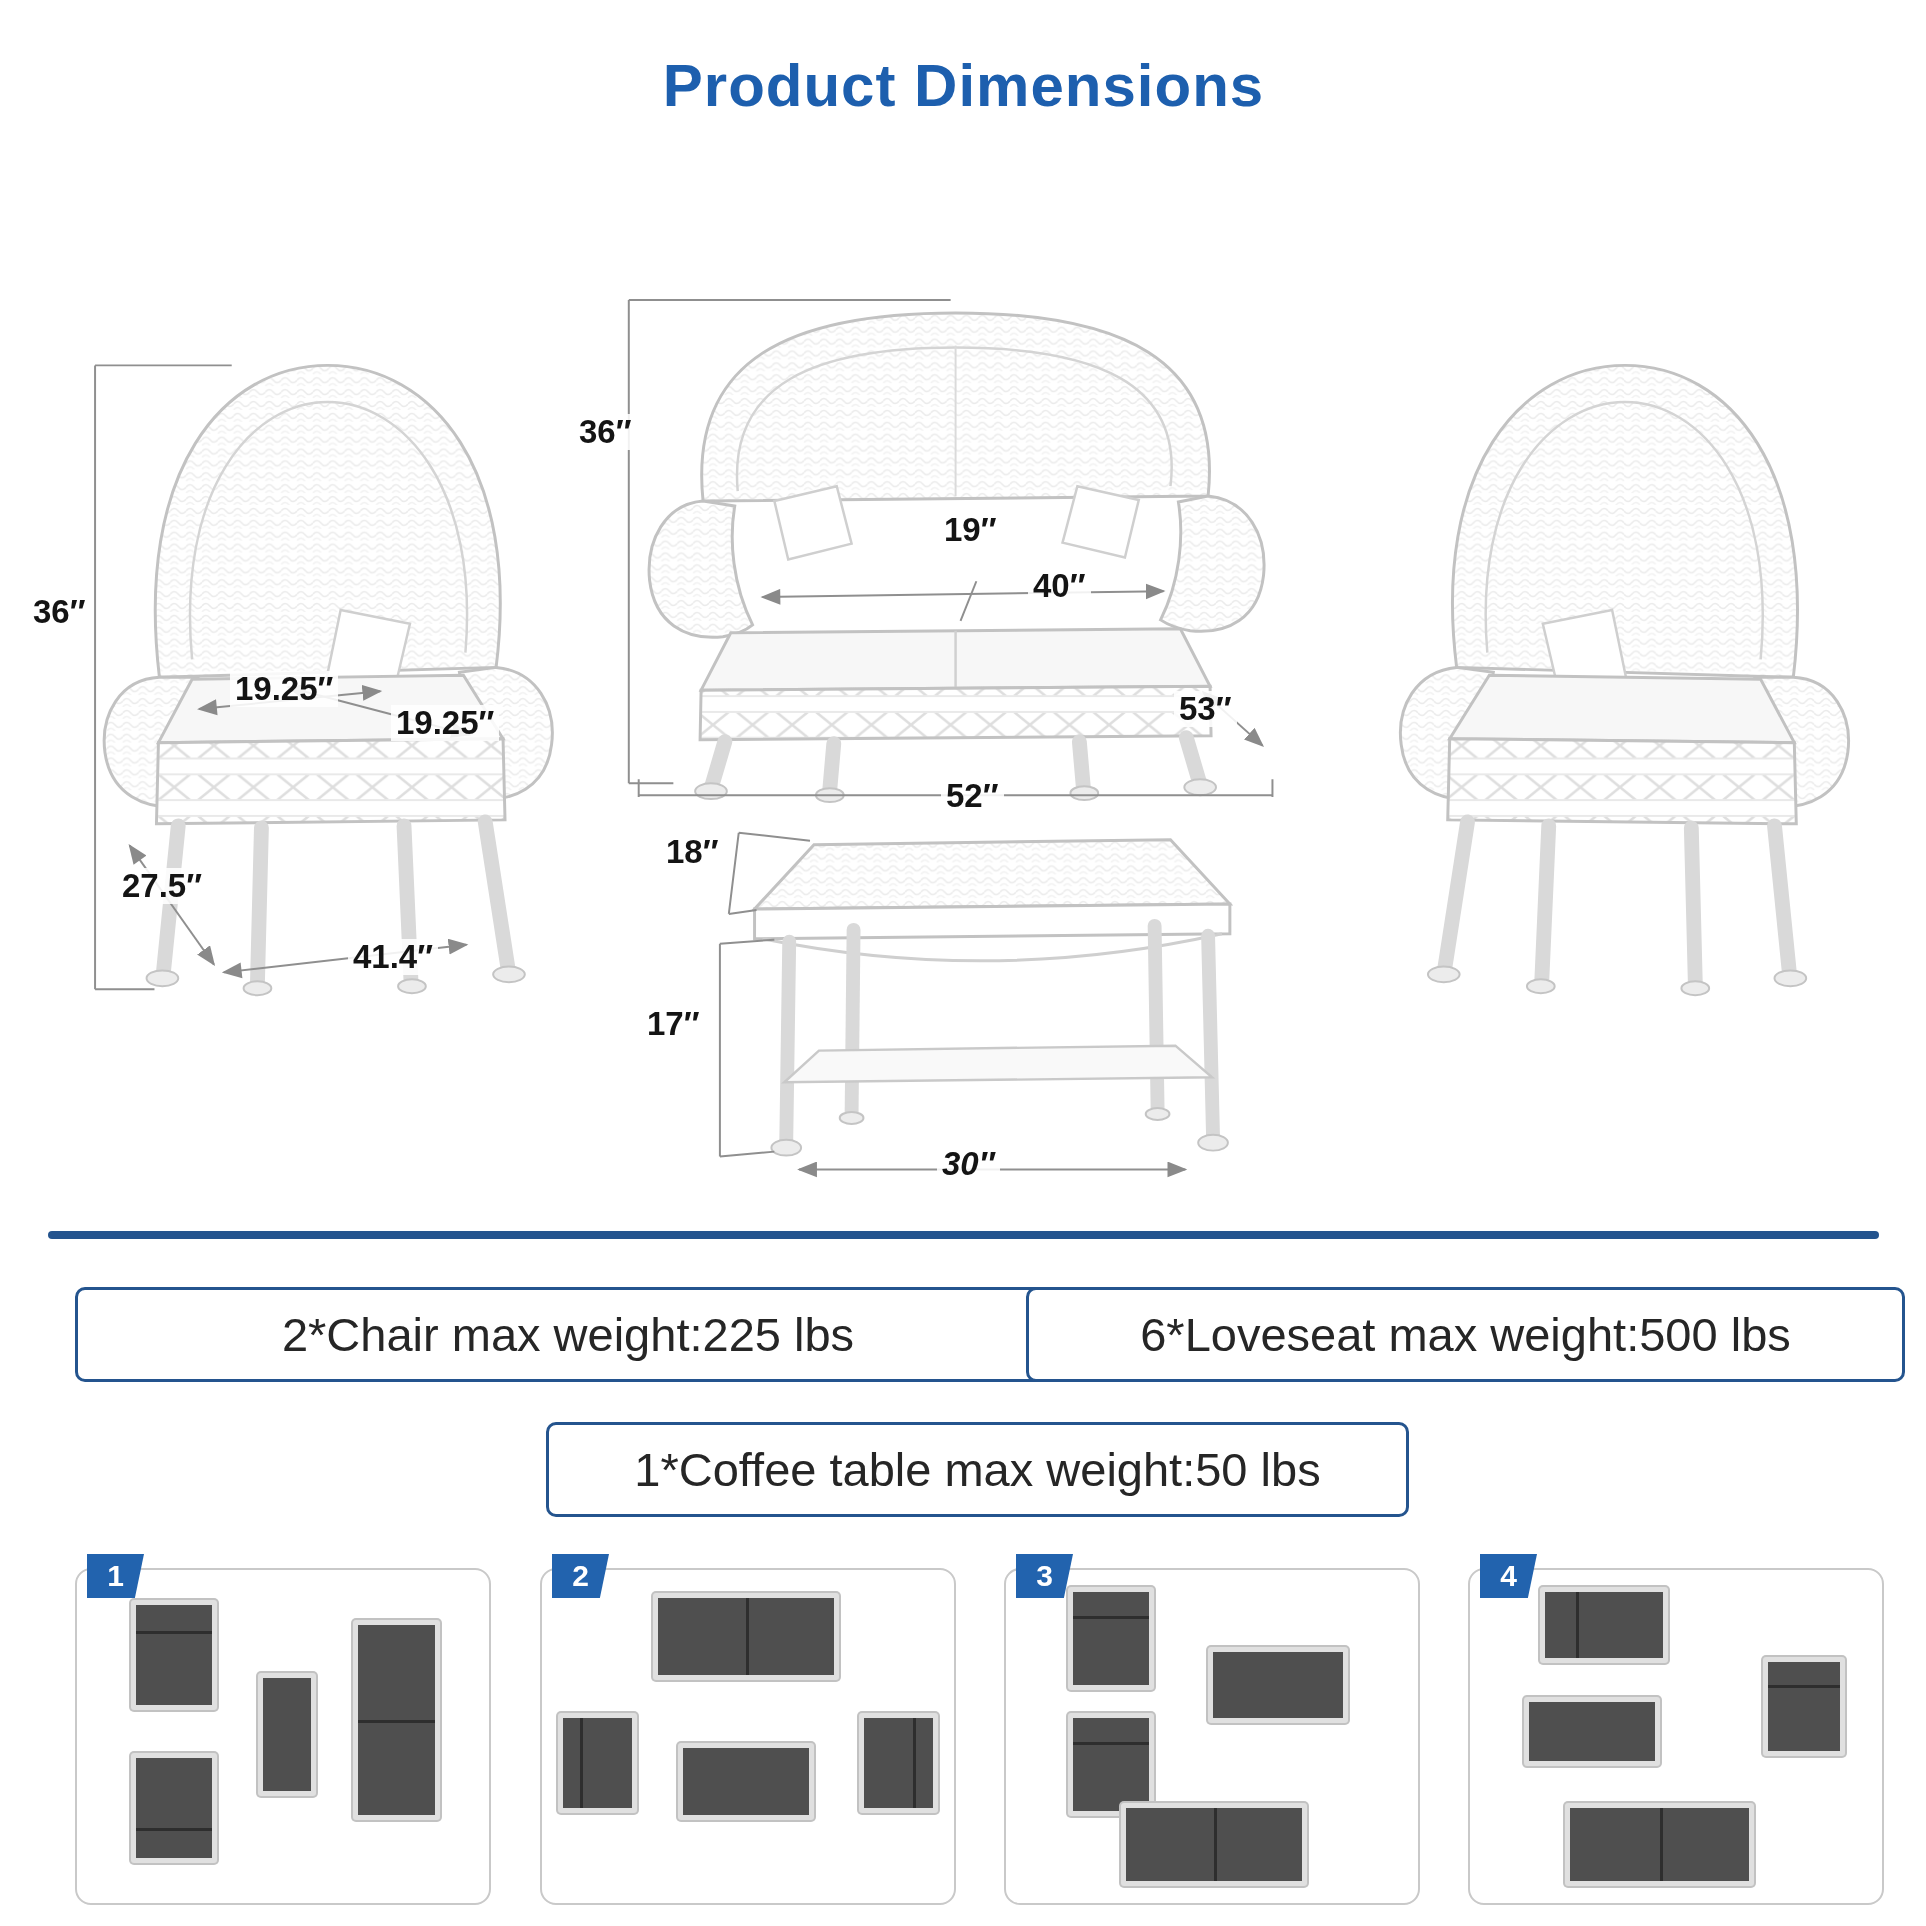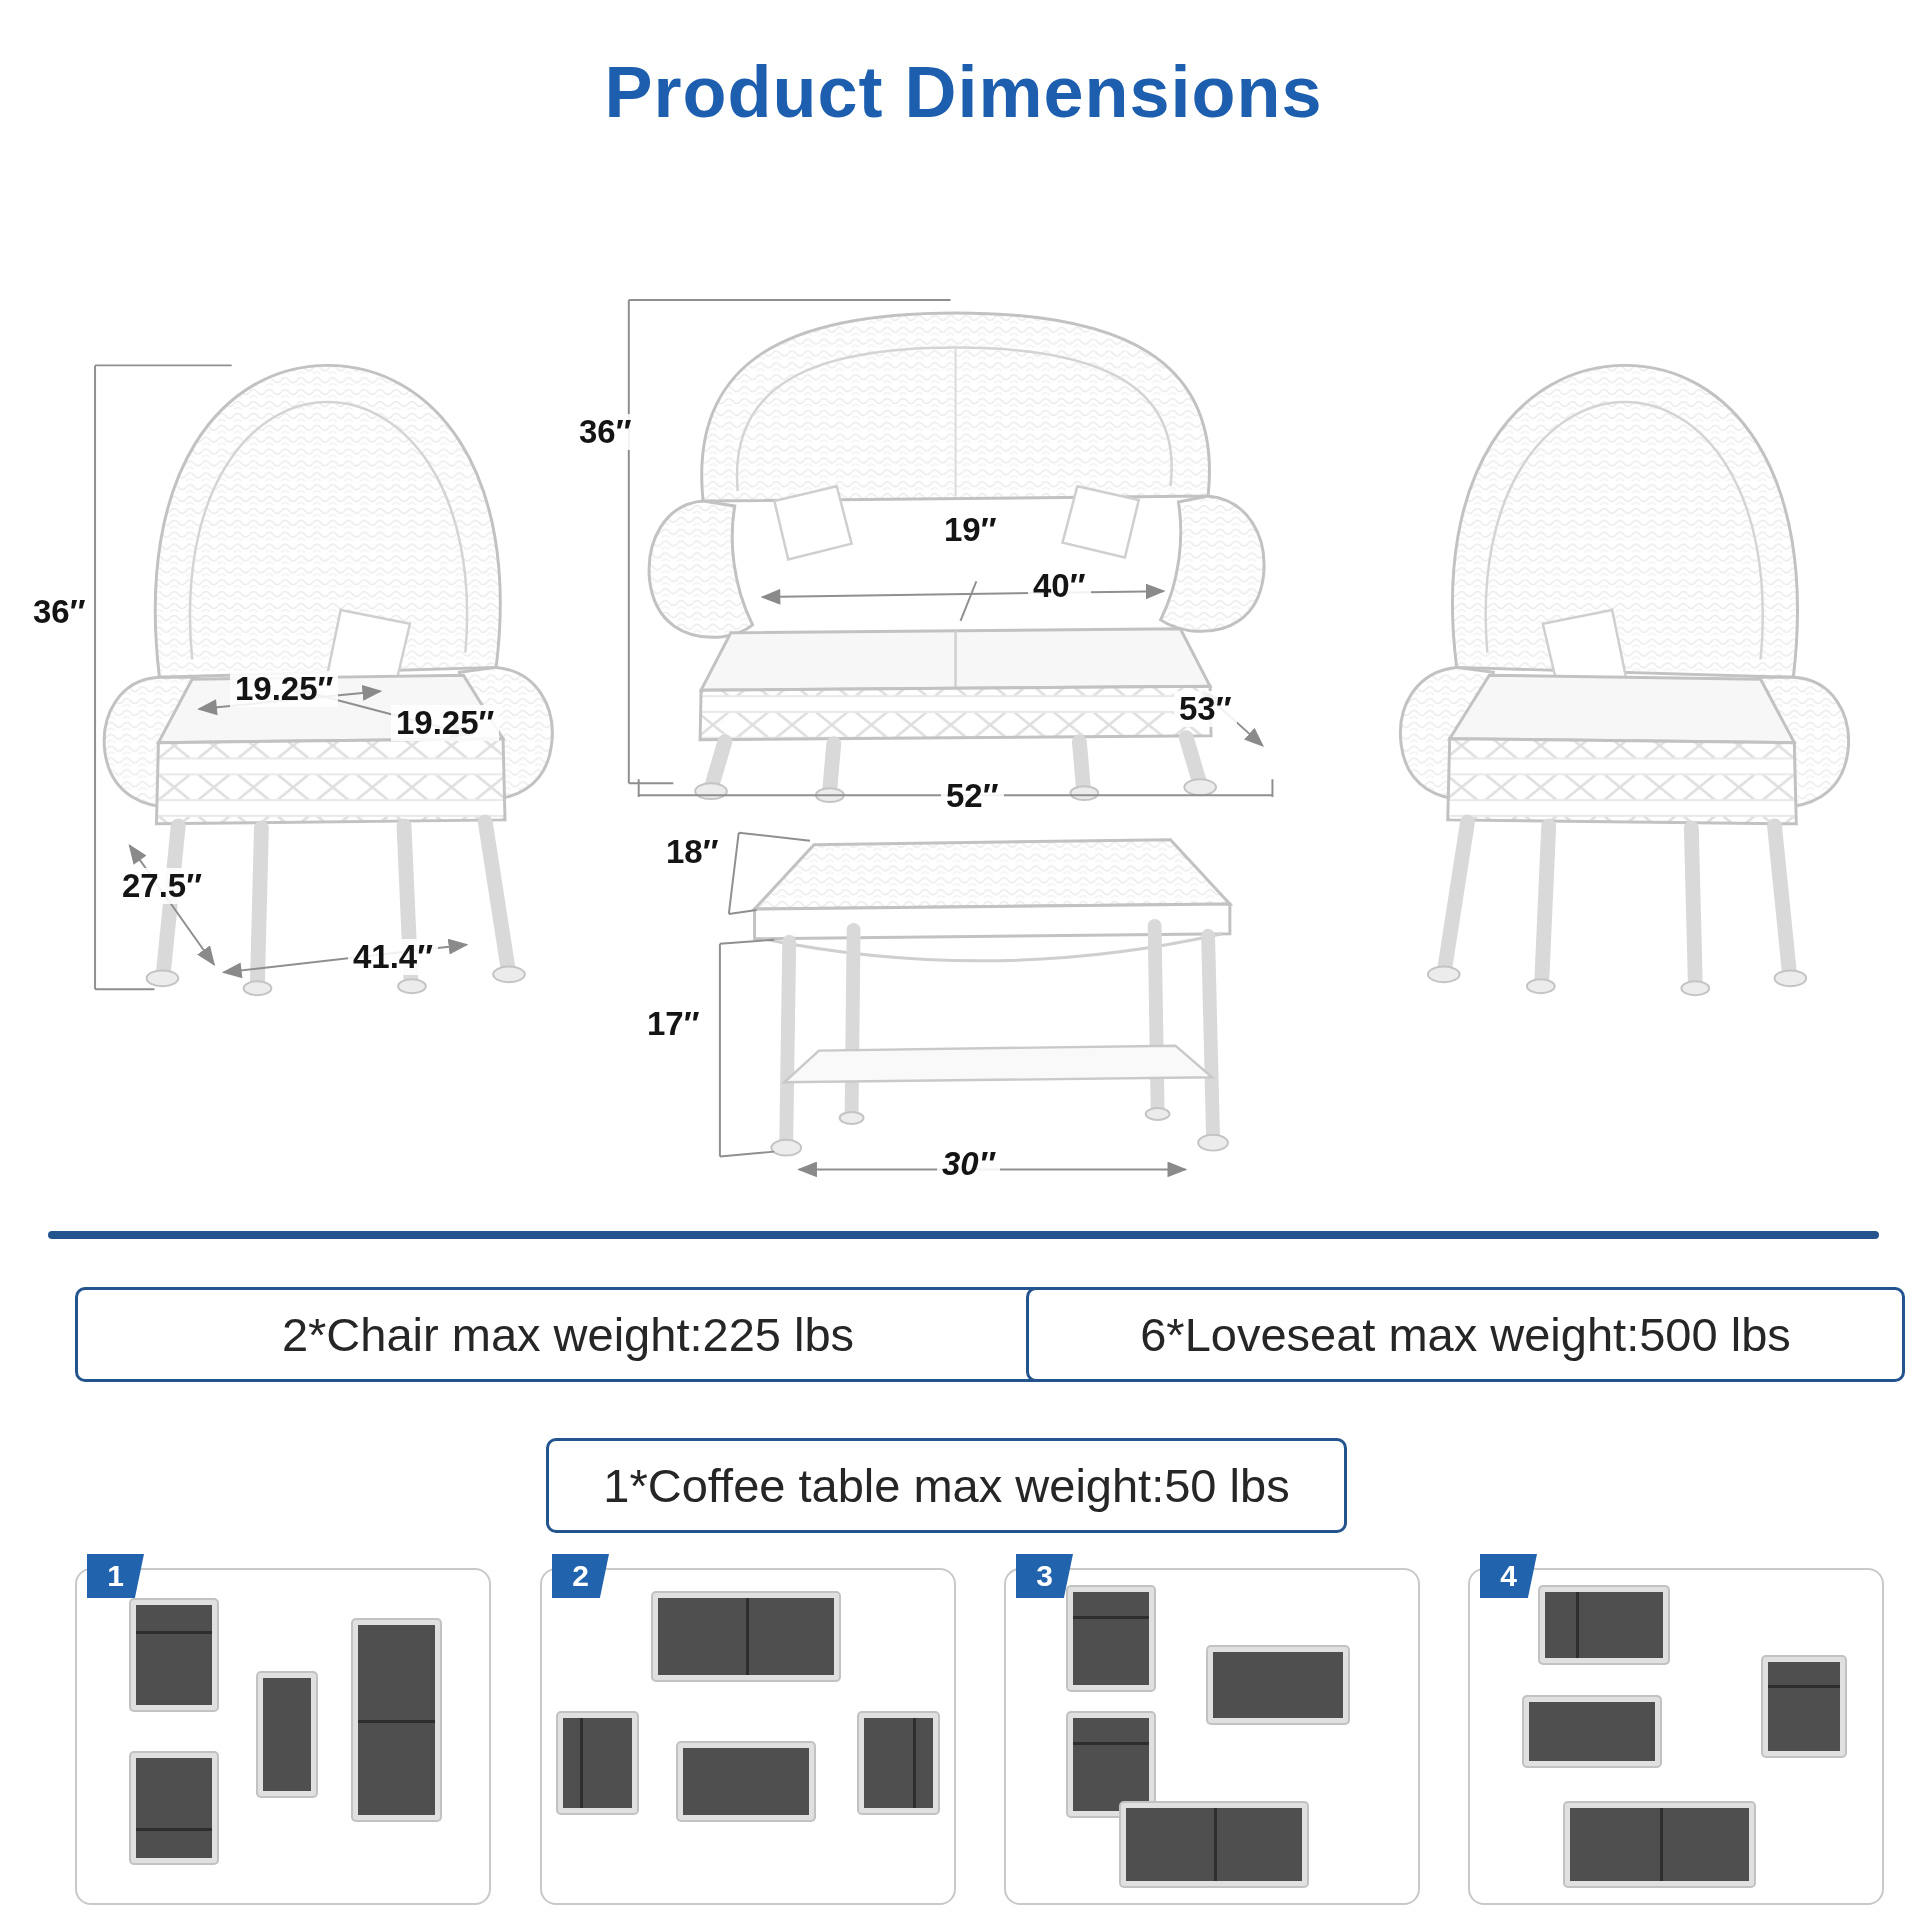--- a/index.html
+++ b/index.html
@@ -3,41 +3,41 @@
 <meta charset="utf-8">
 <style>
   * { margin:0; padding:0; box-sizing:border-box; }
   html,body { background:#ffffff; }
   body {
     width:1927px; height:1927px; position:relative; overflow:hidden;
     font-family:"Liberation Sans", sans-serif;
   }
   .page-title {
     position:absolute; top:51px; left:0; width:100%;
-    text-align:center; font-size:72px; font-weight:800;
+    text-align:center; font-size:60px; font-weight:800;
     color:#1d5fae; letter-spacing:1px;
   }
   .diagram-wrap { position:absolute; left:0; top:288px; width:1927px; height:941px; }
   .diagram-wrap svg { position:absolute; left:0; top:0; }
   .dim {
     position:absolute; font-size:33px; font-weight:700; color:#141414;
     background:rgba(255,255,255,.88); padding:0 5px; white-space:nowrap; line-height:1.1;
   }
   .divider {
     position:absolute; left:48px; right:48px; top:1231px; height:8px;
     background:#24548e; border-radius:4px;
   }
   .spec {
     position:absolute; border:3px solid #24548e; border-radius:10px;
     height:95px; display:flex; align-items:center; justify-content:center;
     font-size:47px; color:#262626; background:#fff;
   }
   #spec-chair    { left:75px;   top:1287px; width:986px; }
   #spec-loveseat { left:1026px; top:1287px; width:879px; }
-  #spec-table    { left:546px;  top:1422px; width:801px;margin-top:16px; }
+  #spec-table    { left:546px;  top:1422px; width:863px; }
   .layouts { position:absolute; left:0; top:1564px; width:1927px; height:356px; }
   .layout {
     position:absolute; top:4px; width:416px; height:337px;
     border:2px solid #c9c9c9; border-radius:16px; background:#fff;
   }
   .layout .badge {
     position:absolute; left:10px; top:-16px; width:57px; height:44px;
     background:#2263ae; color:#fff; font-size:30px; font-weight:700;
     display:flex; align-items:center; justify-content:center;
     clip-path:polygon(0 0,100% 0,84% 100%,0 100%);

